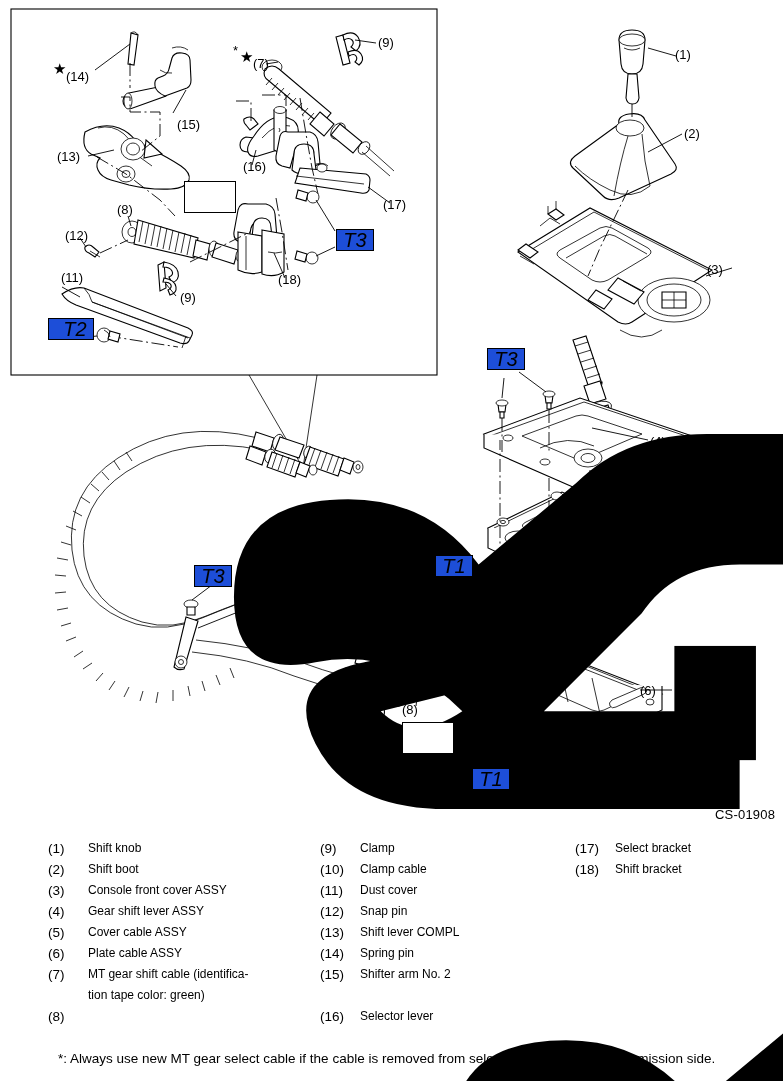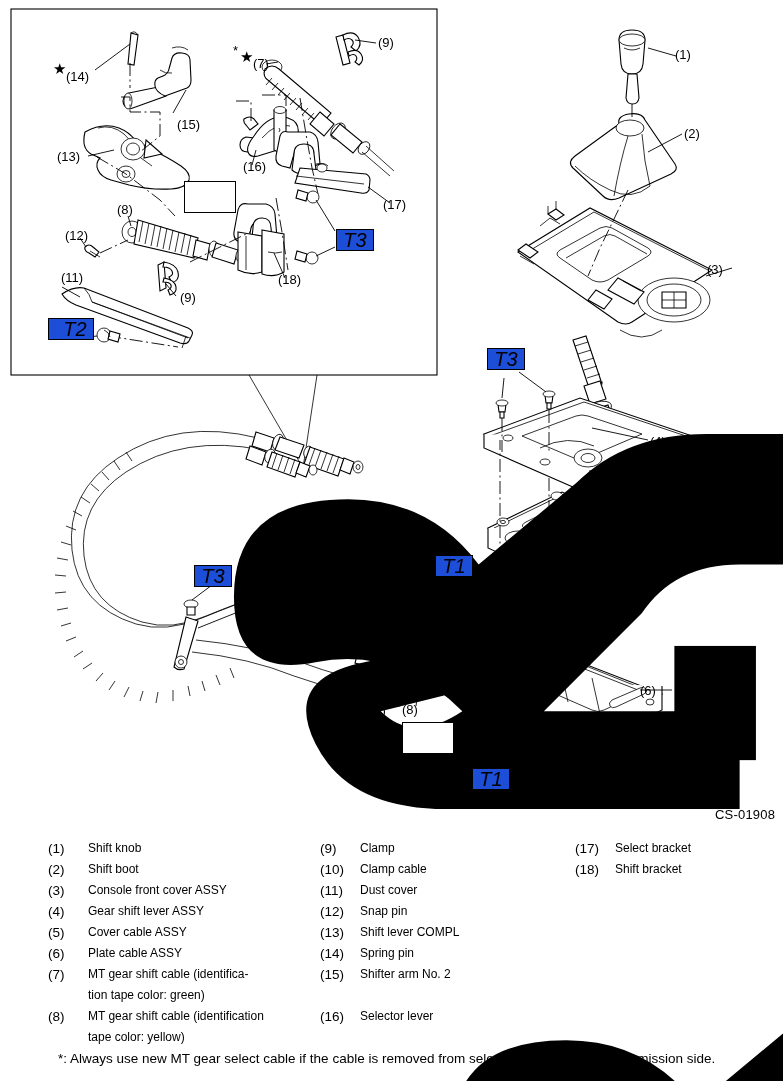--- a/index.html
+++ b/index.html
@@ -707,22 +707,20 @@
         <span class="legend-num">(6)</span>
         <span class="legend-label">Plate cable ASSY</span>
       </div>
       <div class="legend-row tall">
         <span class="legend-num">(7)</span>
         <span class="legend-label">MT gear shift cable (identifica-
 tion tape color: green)</span>
       </div>
       <div class="legend-row tall">
         <span class="legend-num">(8)</span>
-        <span class="legend-label">MT gear shift cable (identification
-tape color: yellow)</span>
       </div>
     </div>
 
     <div class="legend-col" id="col2">
       <div class="legend-row">
         <span class="legend-num">(9)</span>
         <span class="legend-label">Clamp</span>
       </div>
       <div class="legend-row">
         <span class="legend-num">(10)</span>

